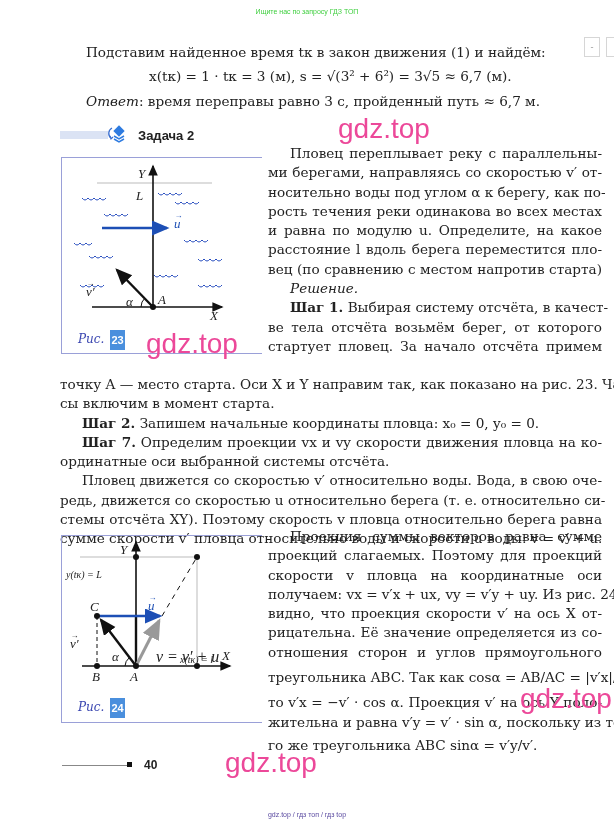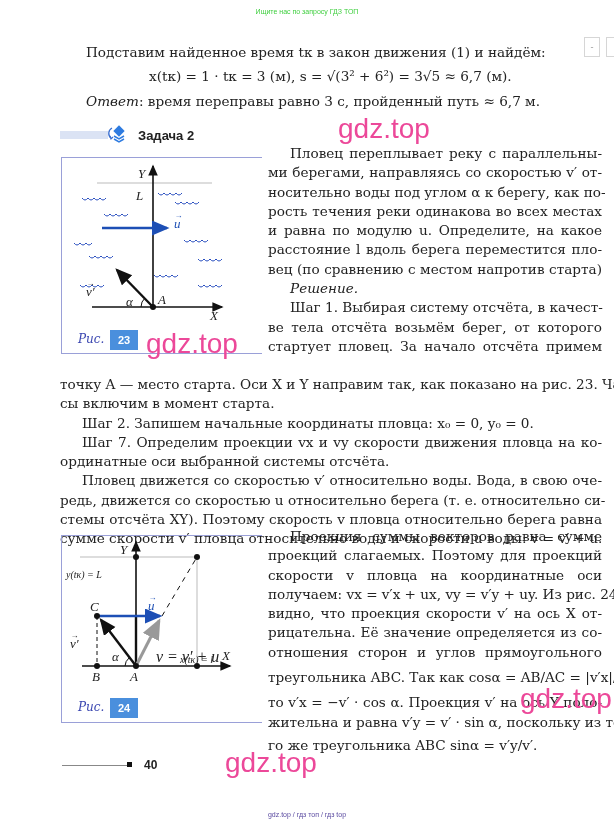--- a/index.html
+++ b/index.html
@@ -4,26 +4,26 @@
 <style>
   html,body{margin:0;padding:0;background:#fff;}
   body{width:614px;height:831px;position:relative;overflow:hidden;font-family:"DejaVu Serif","Liberation Serif",serif;color:#222;}
   .abs{position:absolute;}
   .serif{font-family:"Liberation Serif","DejaVu Serif",serif;}
   .sans{font-family:"Liberation Sans","DejaVu Sans",sans-serif;}
   .top-banner{left:0;width:614px;top:8px;text-align:center;font-size:7px;color:#3fcf3f;}
   .ctrl{top:37px;width:14px;height:18px;border:1px solid #d6d6d6;background:#fff;font-size:9px;color:#999;text-align:center;line-height:18px;}
   .line{font-size:13.6px;line-height:19.3px;white-space:nowrap;}
   .it{font-style:italic;}
-  .b{font-weight:normal;margin-top:18px;}
+  .b{font-weight:bold;margin-top:18px;}
   .j{text-align:justify;text-align-last:justify;}
   .wm{font-family:"Liberation Sans","DejaVu Sans",sans-serif;font-size:28px;color:#ec4899;}
   .fig-box{border-left:1.5px solid #9aa0d8;border-top:1.5px solid #9aa0d8;border-bottom:1.5px solid #9aa0d8;}
   .ris{font-style:italic;color:#3a46b0;font-size:12px;}
-  .badge{background:#4a8fdd;color:#fff;font-family:"Liberation Sans",sans-serif;font-weight:bold;font-size:11px;width:28px;height:20px;line-height:20px;text-align:center;}
+  .badge{background:#4a8fdd;color:#fff;font-family:"Liberation Sans",sans-serif;font-weight:bold;font-size:11px;width:15px;height:20px;line-height:20px;text-align:center;}
   .task-bar{left:60px;top:131px;width:48px;height:8px;background:#dbe3f4;}
   .task-title{left:138px;top:128px;font-family:"Liberation Sans","DejaVu Sans",sans-serif;font-weight:bold;font-size:13px;color:#222;}
   .vec{position:relative;}
   .vec::before{content:"→";position:absolute;top:-0.62em;left:0.05em;font-size:0.62em;font-style:normal;}
   .footer{left:0;width:614px;top:811px;text-align:center;font-size:7px;color:#5a4aa0;font-family:"Liberation Sans",sans-serif;}
   .pageno{left:144px;top:758px;font-family:"Liberation Sans",sans-serif;font-weight:bold;font-size:12px;}
   .pageline{left:62px;top:765px;width:66px;height:1px;background:#888;}
   .pagesq{left:127px;top:762px;width:5px;height:5px;background:#111;}
 </style>
 </head>

